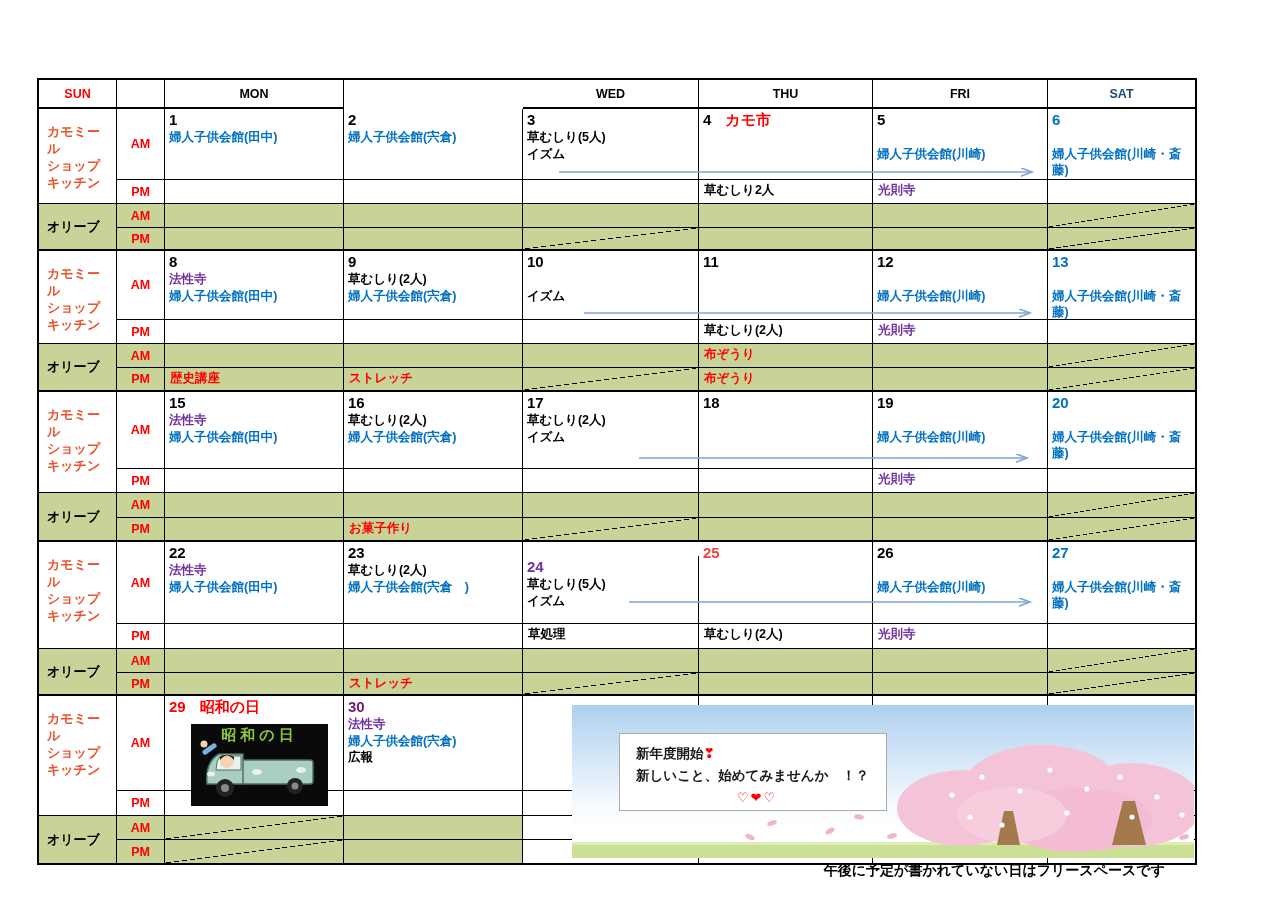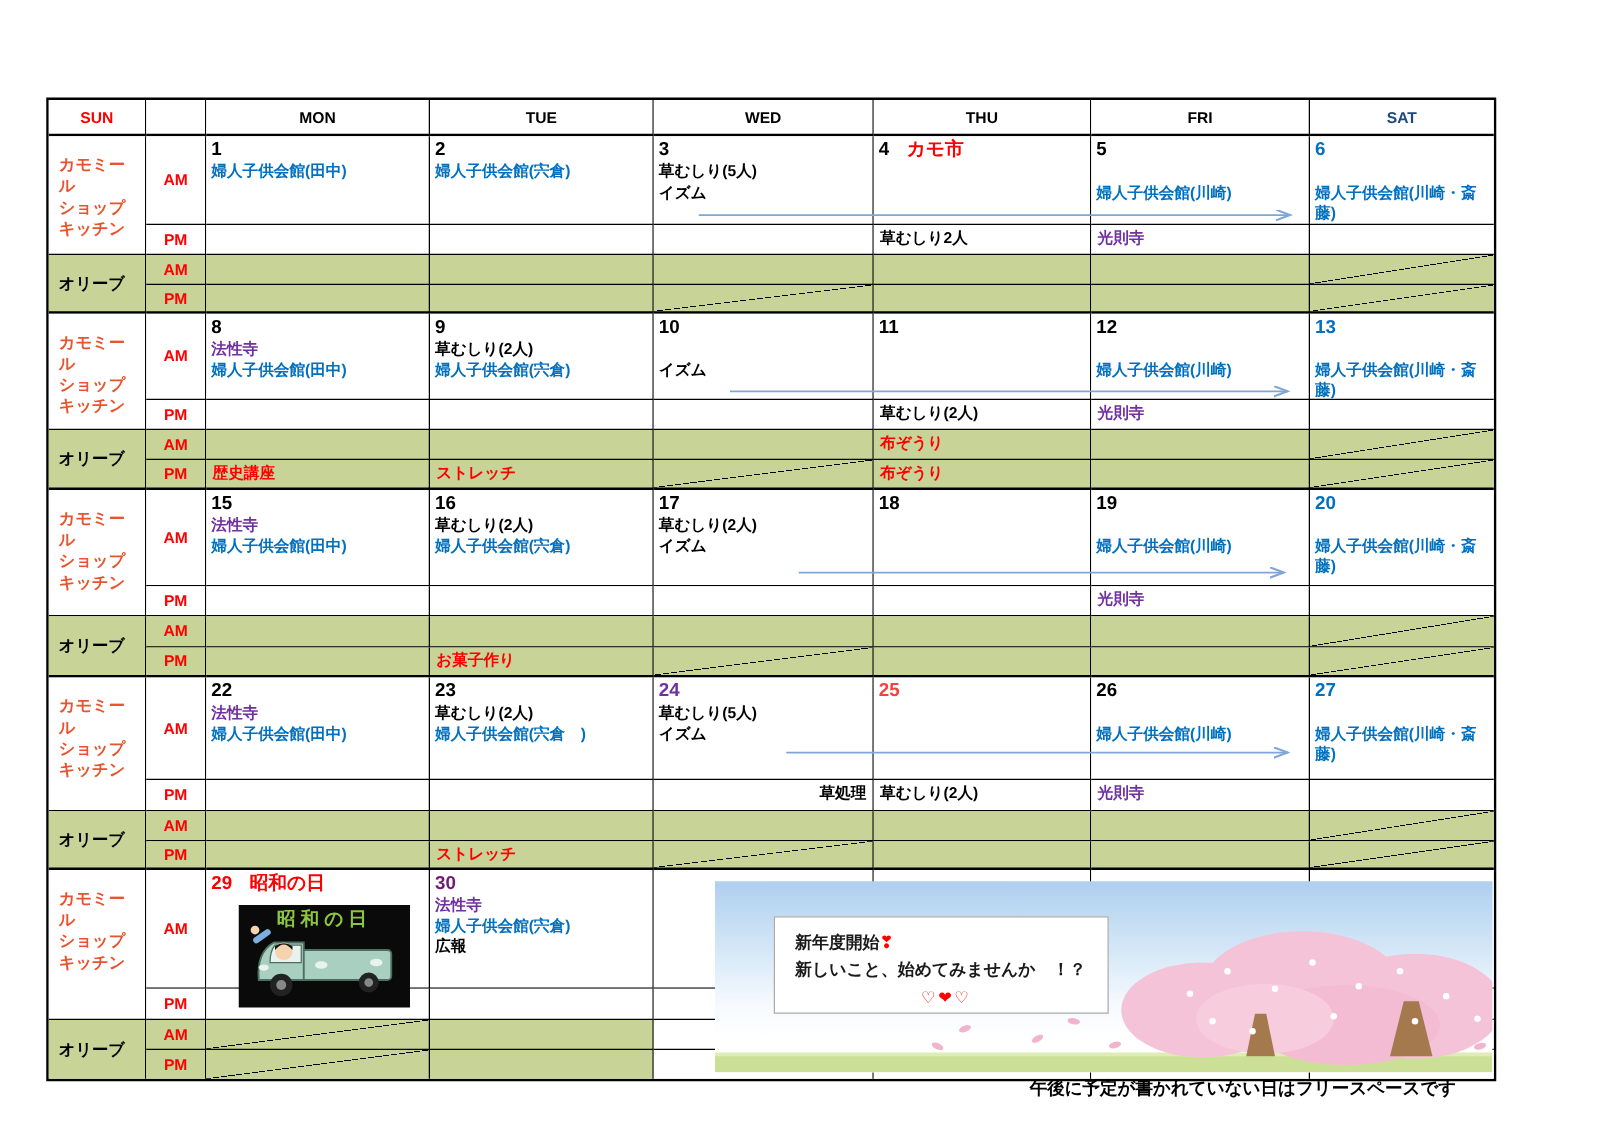--- a/index.html
+++ b/index.html
@@ -118,21 +118,20 @@
       </svg>
       <div class="msgbox">
         <div><span>新年度開始</span><span class="redmark">❣</span></div>
         <div>新しいこと、始めてみませんか　！？</div>
         <div class="hearts">♡❤♡</div>
       </div>
     </div>
   <div class="cell hcell" style="grid-area: 1 / 1; color: rgb(255, 0, 0);">SUN</div>
       <div class="cell hcell" style="grid-area: 1 / 2; color: rgb(0, 0, 0);"></div>
       <div class="cell hcell" style="grid-area: 1 / 3; color: rgb(0, 0, 0);">MON</div>
-      <div class="cell hcell" style="grid-area: 1 / 4; color: rgb(0, 0, 0);">TUE</div>
       <div class="cell hcell" style="grid-area: 1 / 5; color: rgb(0, 0, 0);">WED</div>
       <div class="cell hcell" style="grid-area: 1 / 6; color: rgb(0, 0, 0);">THU</div>
       <div class="cell hcell" style="grid-area: 1 / 7; color: rgb(0, 0, 0);">FRI</div>
       <div class="cell hcell noR" style="grid-area: 1 / 8; color: rgb(31, 73, 125);">SAT</div>
       <div class="cell labelcell" style="grid-area: 2 / 1 / span 2;">
         <div>カモミール</div>
         <div>ショップ</div>
         <div>キッチン</div>
       </div>
       <div class="cell olivebg olabel thickB" style="grid-area: 4 / 1 / span 2;">オリーブ</div>
@@ -337,27 +336,27 @@
       <div class="cell daycell" style="grid-area: 14 / 4;">
         <div class="numline"><span style="color: rgb(0, 0, 0);">23</span></div>
         <div class="evt" style="color: rgb(0, 0, 0);">草むしり(2人)</div>
         <div class="evt" style="color: rgb(0, 112, 192);">婦人子供会館(宍倉　)</div>
       </div>
       <div class="cell pmcell" style="grid-area: 15 / 4;"></div>
       <div class="cell pmcell olivebg " style="grid-area: 16 / 4;"></div>
       <div class="cell pmcell olivebg thickB " style="grid-area: 17 / 4;">
         <div class="evt" style="color: rgb(255, 0, 0);">ストレッチ</div>
       </div>
-      <div class="cell daycell" style="grid-area: 14 / 5;">
+      <div class="cell daycell" style="grid-area: 14 / 5; margin-top: 14px;">
         <div class="numline"><span style="color: rgb(112, 48, 160);">24</span></div>
         <div class="evt" style="color: rgb(0, 0, 0);">草むしり(5人)</div>
         <div class="evt" style="color: rgb(0, 0, 0);">イズム</div>
       </div>
       <div class="cell pmcell" style="grid-area: 15 / 5;">
-        <div class="evt" style="color: rgb(0, 0, 0); text-align: right;">草処理</div>
+        <div class="evt" style="color: rgb(0, 0, 0);">草処理</div>
       </div>
       <div class="cell pmcell olivebg " style="grid-area: 16 / 5;"></div>
       <div class="cell pmcell olivebg thickB diag" style="grid-area: 17 / 5;"></div>
       <div class="cell daycell" style="grid-area: 14 / 6;">
         <div class="numline"><span style="color: #ef4444;">25</span></div>
       </div>
       <div class="cell pmcell" style="grid-area: 15 / 6;">
         <div class="evt" style="color: rgb(0, 0, 0);">草むしり(2人)</div>
       </div>
       <div class="cell pmcell olivebg " style="grid-area: 16 / 6;"></div>

